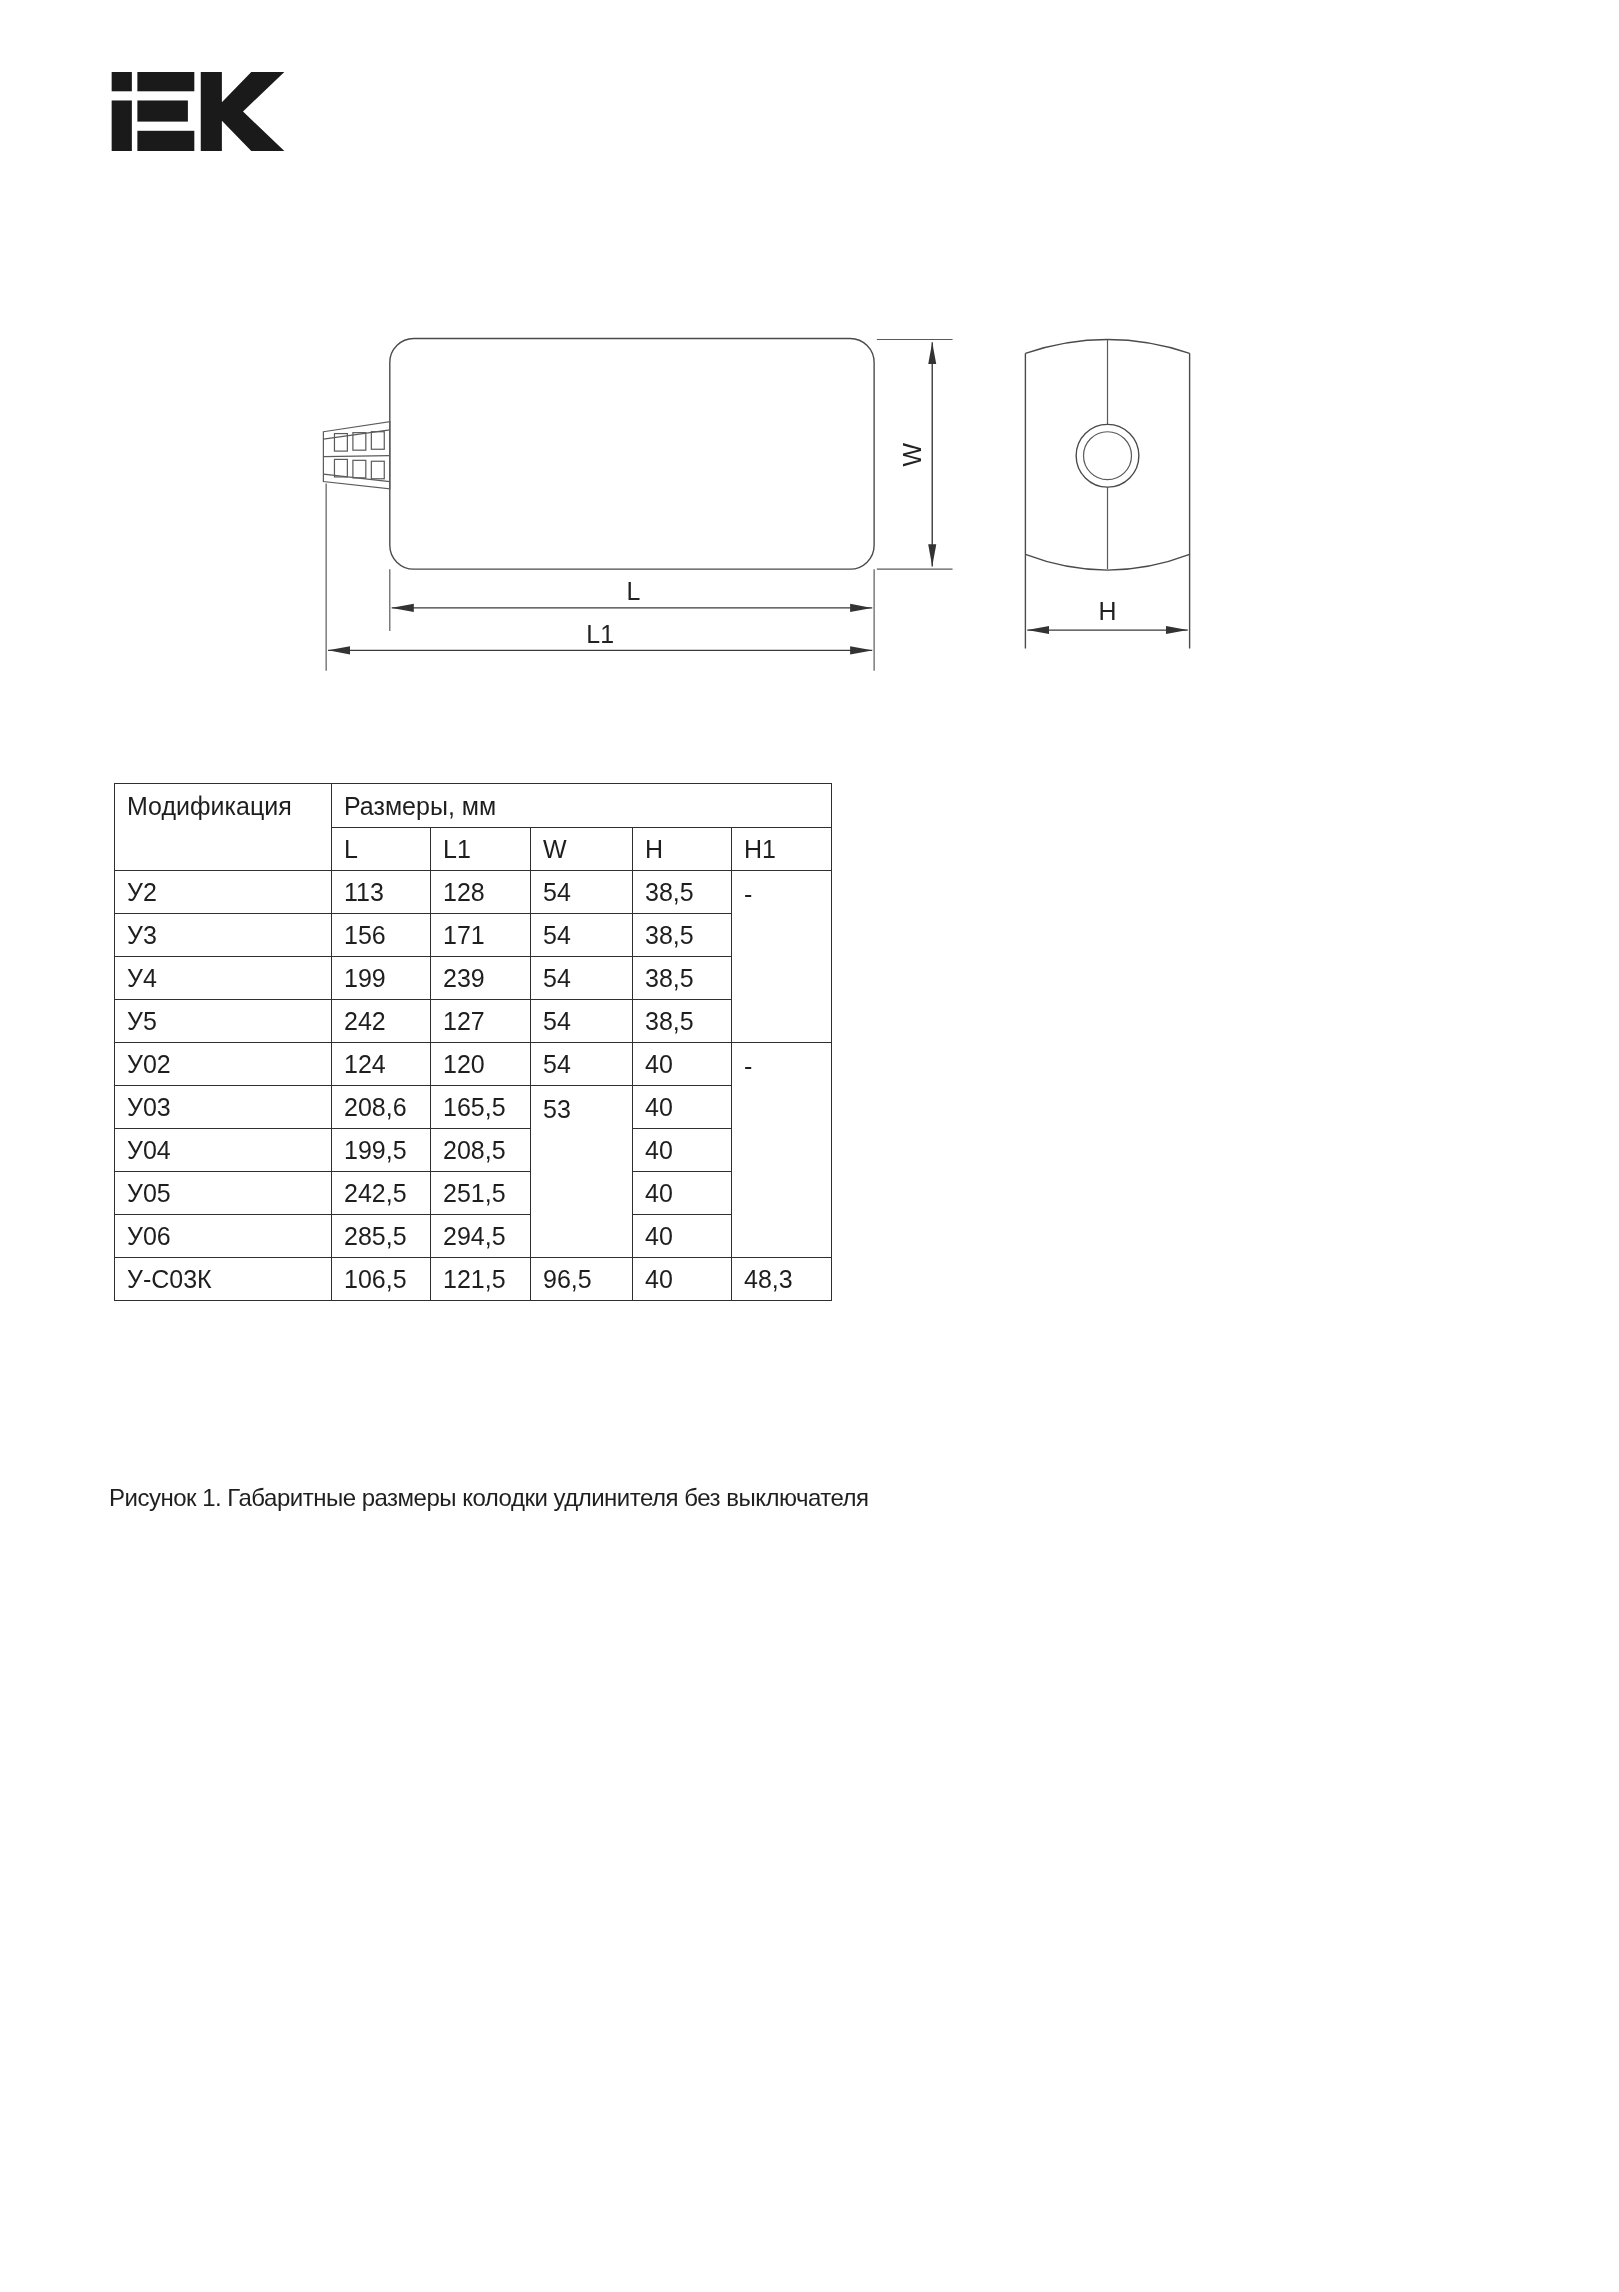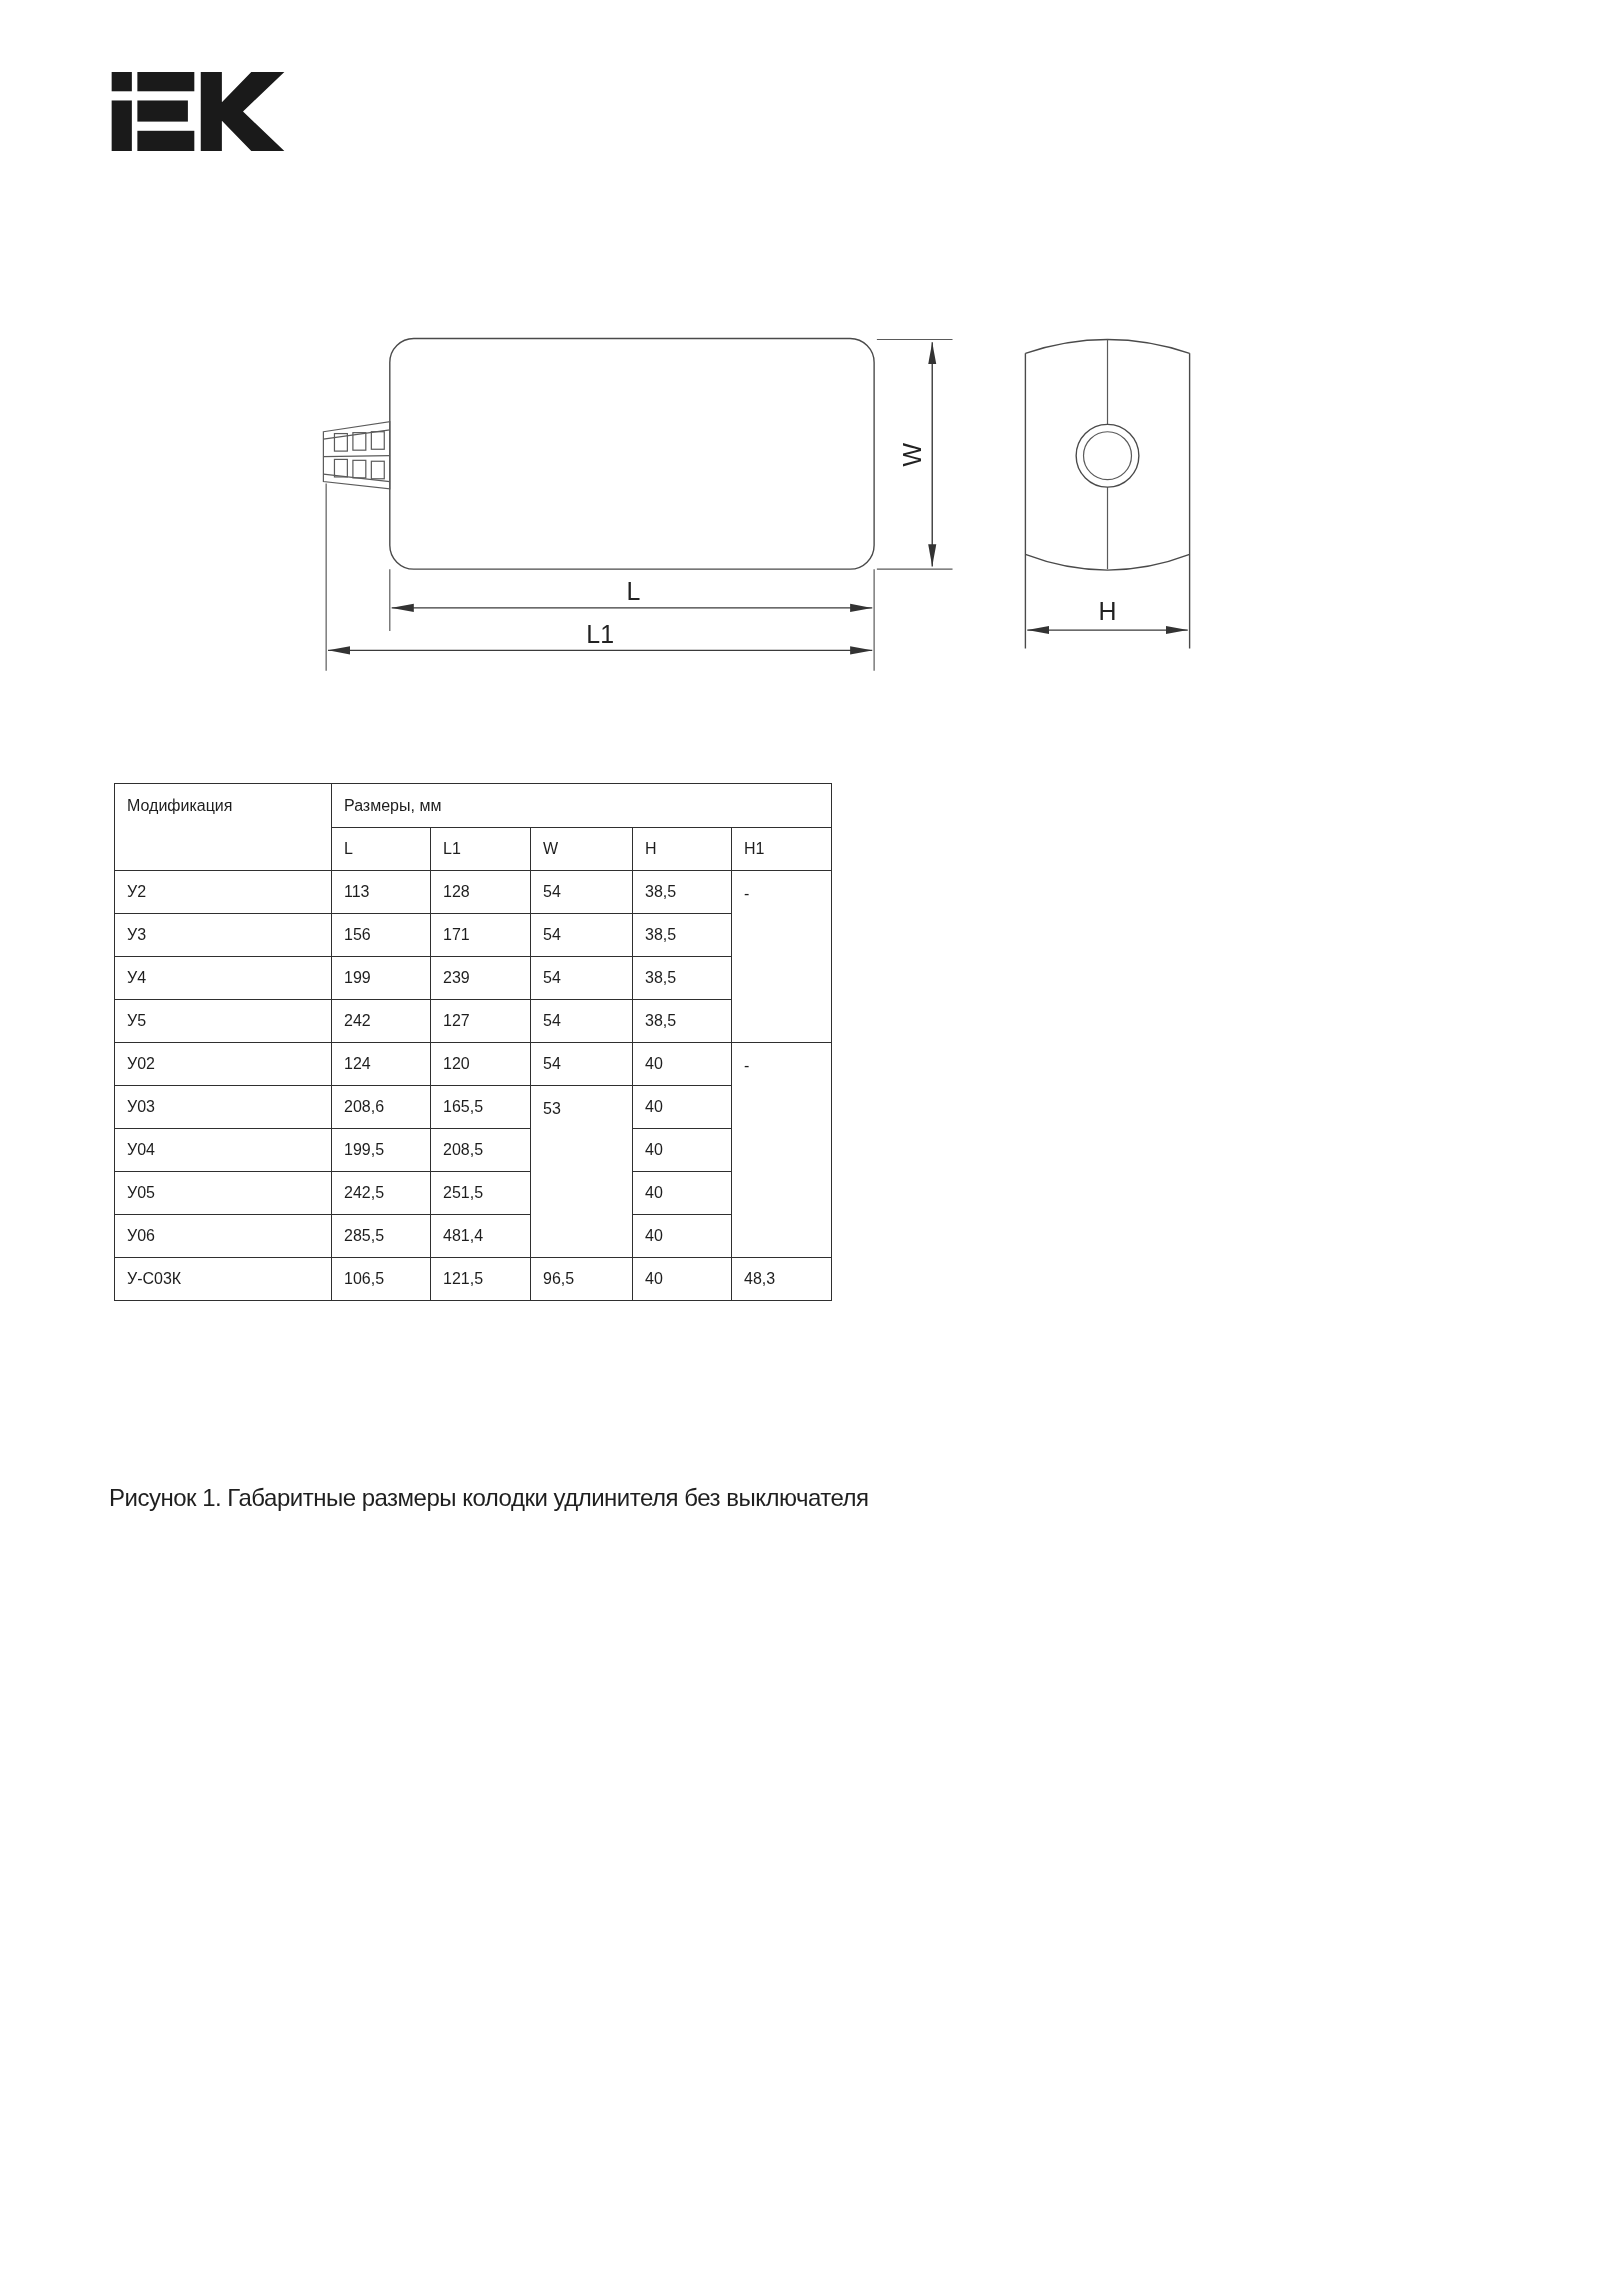--- a/index.html
+++ b/index.html
@@ -17,21 +17,21 @@
   #drawing{left:0;top:0;width:1620px;height:738px;}
   #drawing .ln{stroke:#4a4a4a;stroke-width:1.5;fill:none;}
   #drawing .thin{stroke:#5a5a5a;stroke-width:1.3;fill:none;}
   #drawing .dim{stroke:#3a3a3a;stroke-width:1.5;fill:none;}
   #drawing text{fill:#222;font-family:"Liberation Sans",sans-serif;font-size:27px;}
   
   #dims-table{
     left:114px;top:783px;
     border-collapse:collapse;table-layout:fixed;
     width:715px;
-    font-size:16px;color:#1e1e1e;
+    font-size:25px;color:#1e1e1e;
   }
   #dims-table th,#dims-table td{
     border:1.8px solid #2f2f2f;
     font-weight:normal;text-align:left;
     padding:0 0 0 12px;
     vertical-align:middle;
     line-height:28px;
     overflow:hidden;white-space:nowrap;
   }
   #dims-table tr{height:43px;}
@@ -196,21 +196,21 @@
     </tr>
     <tr>
       <td>У05</td>
       <td>242,5</td>
       <td>251,5</td>
       <td>40</td>
     </tr>
     <tr>
       <td>У06</td>
       <td>285,5</td>
-      <td>481,4</td>
+      <td>294,5</td>
       <td>40</td>
     </tr>
     <tr>
       <td>У-С03К</td>
       <td>106,5</td>
       <td>121,5</td>
       <td>96,5</td>
       <td>40</td>
       <td>48,3</td>
     </tr>

